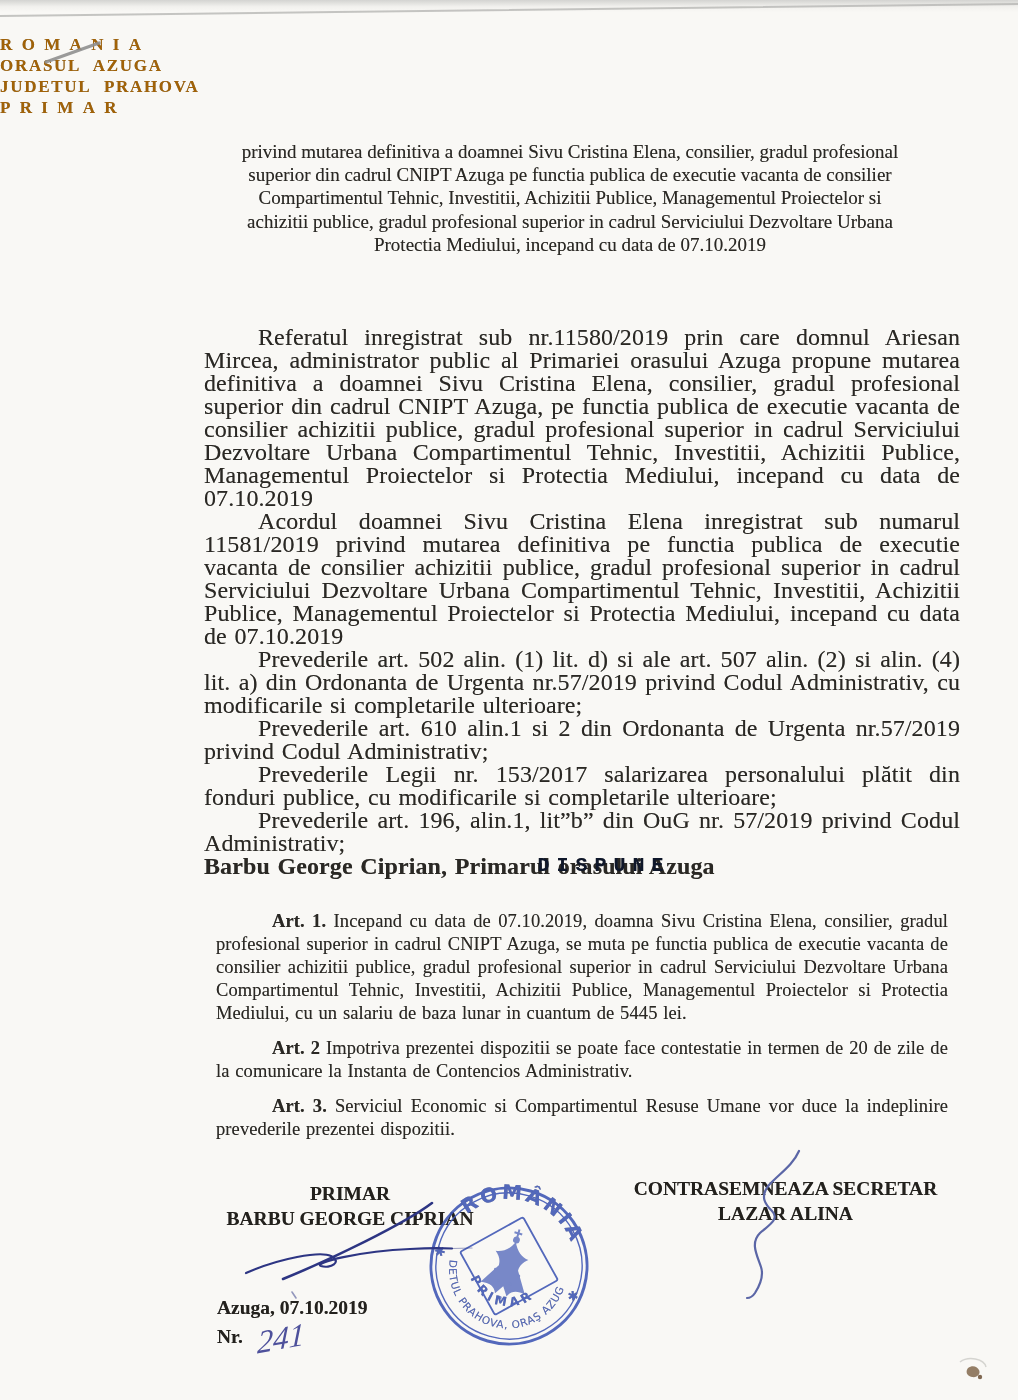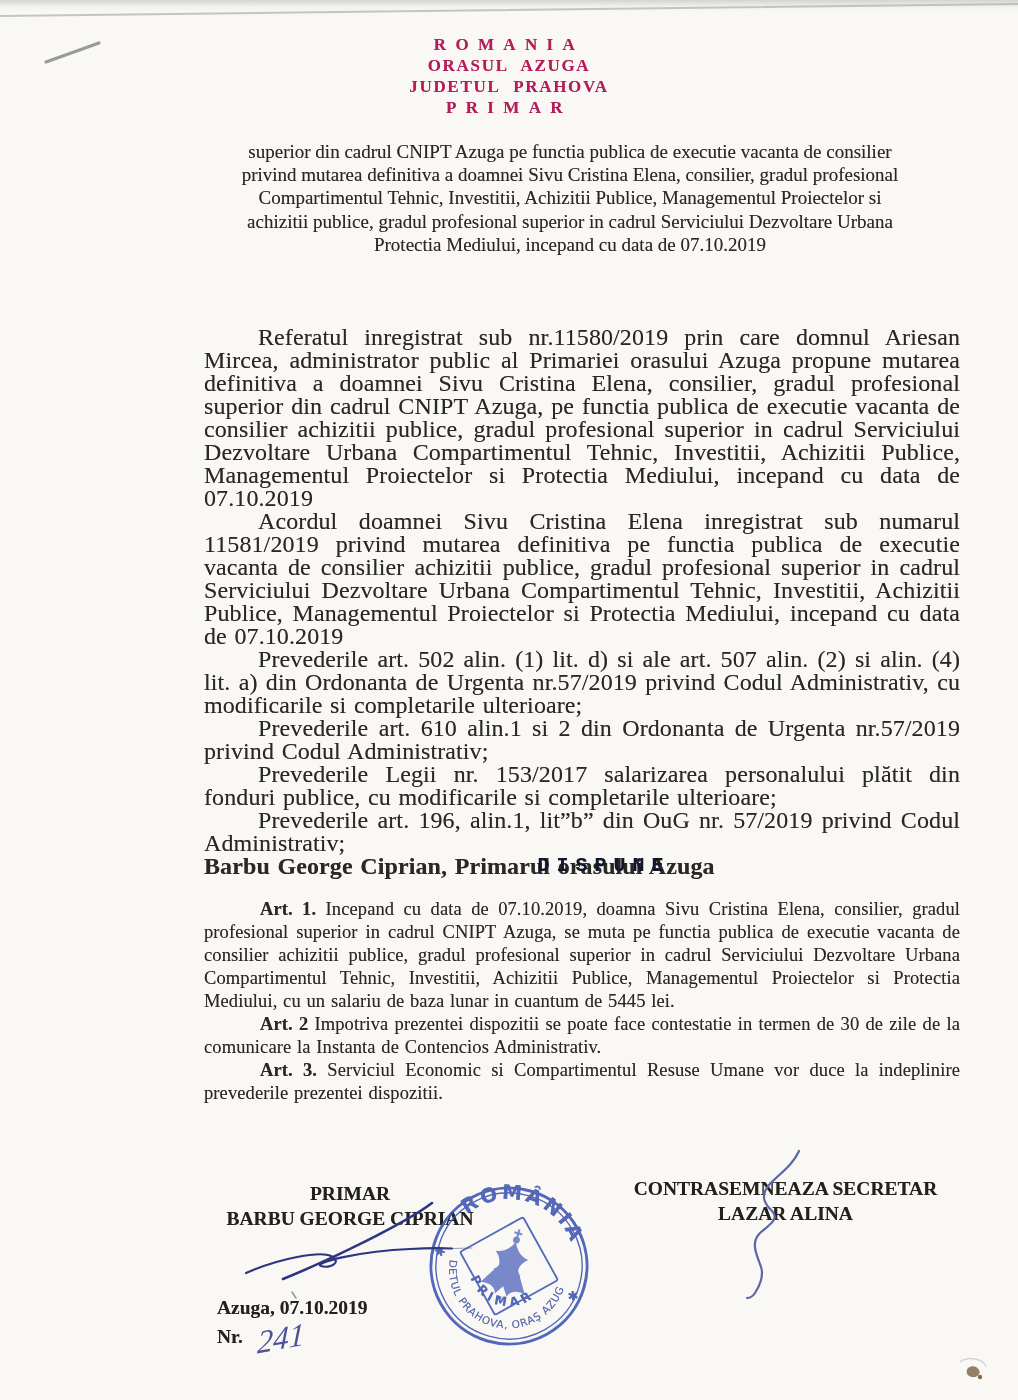--- a/index.html
+++ b/index.html
@@ -3,36 +3,36 @@
 <meta charset="utf-8">
 <style>
   html,body{margin:0;padding:0;background:#e9e9e7;}
   .page{
     position:relative;width:1018px;height:1400px;background:#f9f8f5;
     overflow:hidden;font-family:"Liberation Serif",serif;color:#2a2824;
     text-shadow:0 0 .5px rgba(40,38,34,.45);
   }
   .scan-top{position:absolute;top:0;left:0;width:100%;height:12px;
     background:linear-gradient(to bottom,#c7c7c5,#efeeeb 55%,#f9f8f5);opacity:.75;}
-  .doc-header{position:absolute;top:34px;left:0;width:100%;text-align:center;
-    font-weight:bold;font-size:17px;line-height:21px;color:#be185d;}
+  .doc-header{position:absolute;top:34px;left:0;width:100%;text-align:left;
+    font-weight:bold;font-size:17px;line-height:21px;color:#a16207;}
   .h-sp{letter-spacing:.55em;}
   .h-word{letter-spacing:.1em;word-spacing:.45em;}
   .title-block{position:absolute;top:140px;left:195px;width:750px;text-align:center;}
   .doc-title{font-size:21px;font-weight:bold;margin:0 0 6px 0;letter-spacing:.02em;}
   .subtitle-line{font-size:19px;line-height:23.2px;}
   .preamble{position:absolute;top:326px;left:204px;width:756px;
     font-size:24px;line-height:23px;text-align:justify;}
   .preamble p{margin:0;text-indent:54px;letter-spacing:.1px;word-spacing:1.5px;}
   .issuer{font-weight:bold;text-indent:0 !important;}
   .dispune{position:absolute;top:854px;left:204px;width:800px;text-align:center;
     font-size:20px;font-weight:bold;letter-spacing:.35em;color:#0f172a;font-family:Liberation Mono, monospace;}
   .articles{position:absolute;top:898px;left:204px;width:756px;
     font-size:18.5px;line-height:23px;text-align:justify;}
-  .articles p{margin:0;text-indent:56px;letter-spacing:.1px;word-spacing:1px;}
+  .articles p{margin:12px;text-indent:56px;letter-spacing:.1px;word-spacing:1px;}
   .art-label{font-weight:bold;}
   .sig-left{position:absolute;top:1181px;left:210px;width:280px;text-align:center;
     font-weight:bold;font-size:19.5px;line-height:25px;color:#23211d;}
   .sig-right{position:absolute;top:1176px;left:618px;width:335px;text-align:center;
     font-weight:bold;font-size:19.5px;line-height:25px;color:#23211d;}
   .footer{position:absolute;top:1293px;left:217px;font-weight:bold;
     font-size:19.5px;line-height:29px;color:#23211d;}
   .nr-line{white-space:nowrap;}
   .nr-value{display:inline-block;font-style:italic;font-weight:normal;font-size:32px;
     color:#3c3f92;transform:rotate(-10deg) skewX(-12deg);margin-left:14px;
@@ -48,42 +48,42 @@
   <div class="scan-top"></div>
 
   <div class="doc-header">
     <div class="h-sp">ROMANIA</div>
     <div class="h-word">ORASUL AZUGA</div>
     <div class="h-word">JUDETUL PRAHOVA</div>
     <div class="h-sp">PRIMAR</div>
   </div>
 
   <div class="title-block">
+    <div class="subtitle-line">privind mutarea definitiva a doamnei Sivu Cristina Elena, consilier,  gradul profesional</div>
     <div class="subtitle-line">superior din cadrul CNIPT Azuga pe functia publica de executie vacanta de consilier</div>
-    <div class="subtitle-line">privind mutarea definitiva a doamnei Sivu Cristina Elena, consilier,  gradul profesional</div>
     <div class="subtitle-line">Compartimentul Tehnic, Investitii, Achizitii Publice, Managementul Proiectelor si</div>
     <div class="subtitle-line">achizitii publice, gradul profesional superior in cadrul Serviciului Dezvoltare Urbana</div>
     <div class="subtitle-line">Protectia Mediului, incepand cu data de 07.10.2019</div>
   </div>
 
   <div class="preamble">
     <p>Referatul inregistrat sub nr.11580/2019 prin care domnul Ariesan Mircea, administrator public al Primariei orasului Azuga propune mutarea definitiva a doamnei Sivu Cristina Elena, consilier, gradul profesional superior din cadrul CNIPT Azuga, pe functia publica de executie vacanta de consilier achizitii publice, gradul profesional superior in cadrul Serviciului Dezvoltare Urbana Compartimentul Tehnic, Investitii, Achizitii Publice, Managementul Proiectelor si Protectia Mediului, incepand cu data de 07.10.2019</p>
     <p>Acordul doamnei Sivu Cristina Elena inregistrat sub numarul 11581/2019 privind mutarea definitiva pe functia publica de executie vacanta de consilier achizitii publice, gradul profesional superior in cadrul Serviciului Dezvoltare Urbana Compartimentul Tehnic, Investitii, Achizitii Publice, Managementul Proiectelor si Protectia Mediului, incepand cu data de 07.10.2019</p>
     <p>Prevederile art. 502 alin. (1) lit. d) si ale art. 507 alin. (2) si alin. (4) lit. a) din Ordonanta de Urgenta nr.57/2019 privind Codul Administrativ, cu modificarile si completarile ulterioare;</p>
     <p>Prevederile art. 610 alin.1 si 2 din Ordonanta de Urgenta nr.57/2019 privind Codul Administrativ;</p>
     <p>Prevederile Legii nr. 153/2017 salarizarea personalului plătit din fonduri publice, cu modificarile si completarile ulterioare;</p>
     <p>Prevederile art. 196, alin.1, lit”b” din OuG nr. 57/2019 privind Codul Administrativ;</p>
     <p class="issuer">Barbu George Ciprian, Primarul orasului Azuga</p>
   </div>
 
   <div class="dispune">DISPUNE</div>
 
   <div class="articles">
     <p><span class="art-label">Art. 1.</span> <span>Incepand cu data de 07.10.2019, doamna Sivu Cristina Elena, consilier, gradul profesional superior in cadrul CNIPT Azuga, se muta pe functia publica de executie vacanta de consilier achizitii publice, gradul profesional superior in cadrul Serviciului Dezvoltare Urbana Compartimentul Tehnic, Investitii, Achizitii Publice, Managementul Proiectelor si Protectia Mediului, cu un salariu de baza lunar in cuantum de 5445 lei.</span></p>
-    <p><span class="art-label">Art. 2</span> <span>Impotriva prezentei dispozitii se poate face contestatie in termen de 30 de zile de la comunicare la Instanta de Contencios Administrativ.</span></p>
+    <p><span class="art-label">Art. 2</span> <span>Impotriva prezentei dispozitii se poate face contestatie in termen de 20 de zile de la comunicare la Instanta de Contencios Administrativ.</span></p>
     <p><span class="art-label">Art. 3.</span> <span>Serviciul Economic si Compartimentul Resuse Umane vor duce la indeplinire prevederile prezentei dispozitii.</span></p>
   </div>
 
   <div class="sig-left">
     <div>PRIMAR</div>
     <div>BARBU GEORGE CIPRIAN</div>
   </div>
   <div class="sig-right">
     <div>CONTRASEMNEAZA  SECRETAR</div>
     <div>LAZAR ALINA</div>

